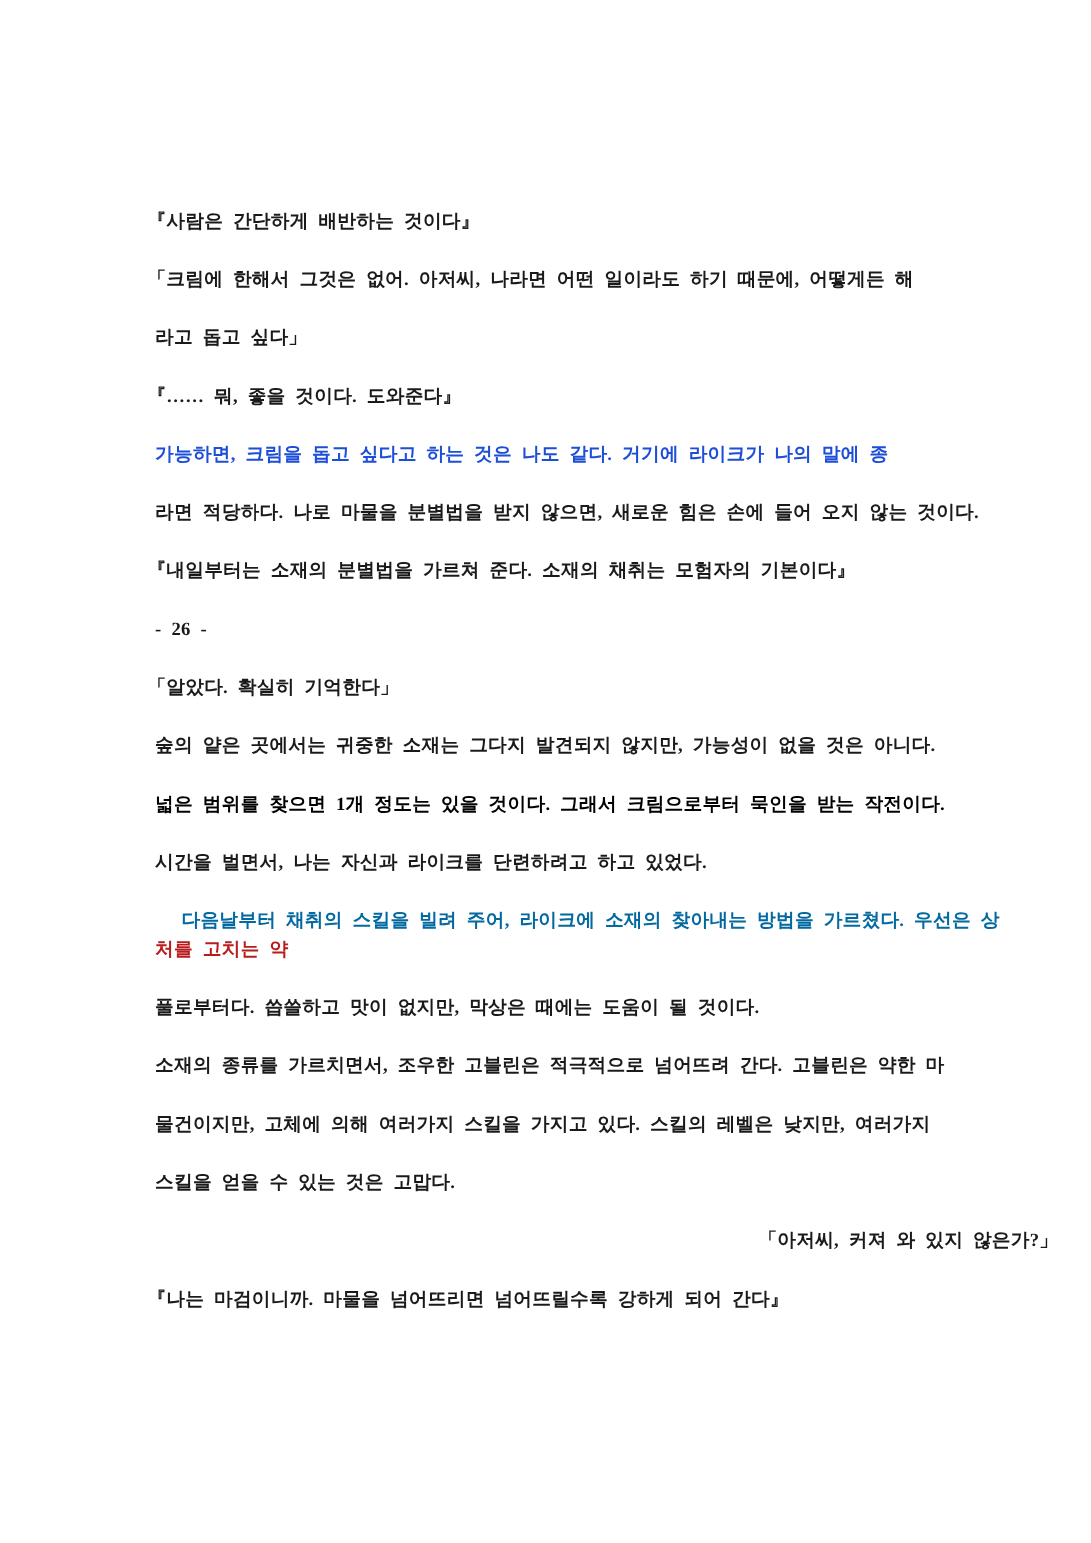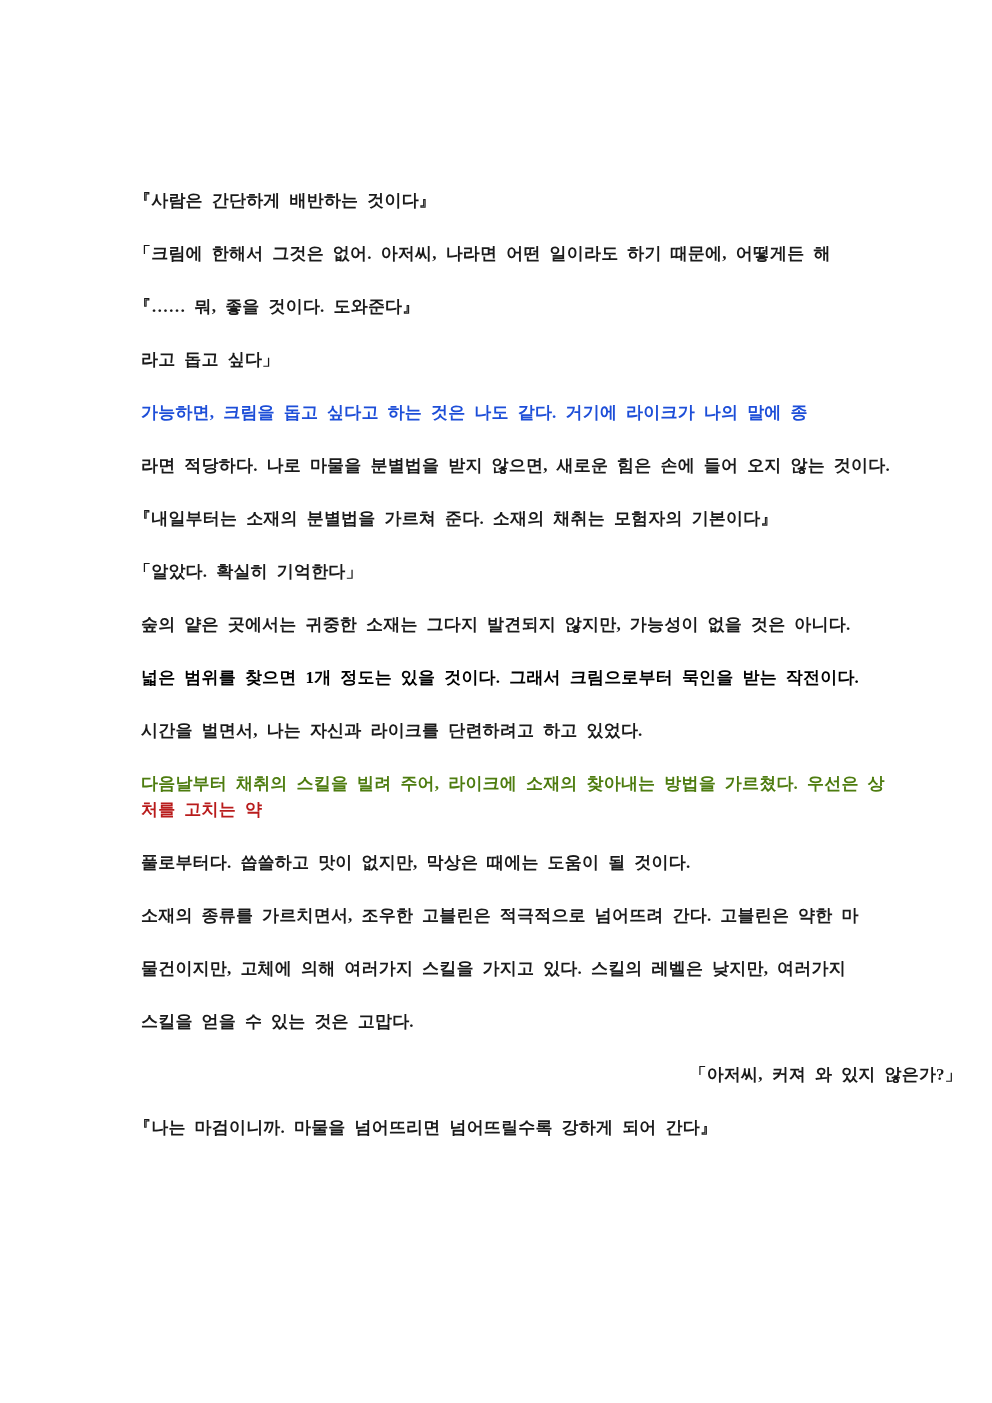--- a/index.html
+++ b/index.html
@@ -39,30 +39,31 @@
     margin-top: -27px;
   }
 </style>
 </head>
 <body style="background: rgb(255, 255, 255);">
 
 <main class="page" style="background: rgb(255, 255, 255);">
 
 <div class="line hang" style="color: rgb(26, 26, 26);">『사람은 간단하게 배반하는 것이다』</div>
     <div class="line hang" style="color: rgb(26, 26, 26);">「크림에 한해서 그것은 없어. 아저씨, 나라면 어떤 일이라도 하기 때문에, 어떻게든 해</div>
+    <div class="line" style="color: rgb(26, 26, 26);">라고 돕고 싶다」</div>
     <div class="line hang" style="color: rgb(26, 26, 26);">『…… 뭐, 좋을 것이다. 도와준다』</div>
-    <div class="line" style="color: rgb(26, 26, 26);">라고 돕고 싶다」</div>
     <div class="line" style="color: #1d4ed8;">가능하면, 크림을 돕고 싶다고 하는 것은 나도 같다. 거기에 라이크가 나의 말에 종</div>
     <div class="line" style="color: rgb(26, 26, 26);">라면 적당하다. 나로 마물을 분별법을 받지 않으면, 새로운 힘은 손에 들어 오지 않는 것이다.</div>
     <div class="line hang" style="color: rgb(26, 26, 26);">『내일부터는 소재의 분별법을 가르쳐 준다. 소재의 채취는 모험자의 기본이다』</div>
+    <div class="line" style="color: rgb(26, 26, 26);">- 26 -</div>
     <div class="line hang" style="color: rgb(26, 26, 26);">「알았다. 확실히 기억한다」</div>
     <div class="line" style="color: rgb(26, 26, 26);">숲의 얕은 곳에서는 귀중한 소재는 그다지 발견되지 않지만, 가능성이 없을 것은 아니다.</div>
     <div class="line" style="color: #000000;">넓은 범위를 찾으면 1개 정도는 있을 것이다. 그래서 크림으로부터 묵인을 받는 작전이다.</div>
     <div class="line" style="color: rgb(26, 26, 26);">시간을 벌면서, 나는 자신과 라이크를 단련하려고 하고 있었다.</div>
-    <div class="line" style="color: #4d7c0f;">다음날부터 채취의 스킬을 빌려 주어, 라이크에 소재의 찾아내는 방법을 가르쳤다. 우선은 상</div>
+    <div class="line" style="color: #0369a1; margin-left: 24px;">다음날부터 채취의 스킬을 빌려 주어, 라이크에 소재의 찾아내는 방법을 가르쳤다. 우선은 상</div>
     <div class="line cont" style="color: #b91c1c;">처를 고치는 약</div>
     <div class="line" style="color: rgb(26, 26, 26);">풀로부터다. 씁쓸하고 맛이 없지만, 막상은 때에는 도움이 될 것이다.</div>
     <div class="line" style="color: rgb(26, 26, 26);">소재의 종류를 가르치면서, 조우한 고블린은 적극적으로 넘어뜨려 간다. 고블린은 약한 마</div>
     <div class="line" style="color: rgb(26, 26, 26);">물건이지만, 고체에 의해 여러가지 스킬을 가지고 있다. 스킬의 레벨은 낮지만, 여러가지</div>
     <div class="line" style="color: rgb(26, 26, 26);">스킬을 얻을 수 있는 것은 고맙다.</div>
     <div class="line hang" style="color: rgb(26, 26, 26); text-align: right;">「아저씨, 커져 와 있지 않은가?」</div>
     <div class="line hang" style="color: rgb(26, 26, 26);">『나는 마검이니까. 마물을 넘어뜨리면 넘어뜨릴수록 강하게 되어 간다』</div>
   </main>
 
 </body></html>

